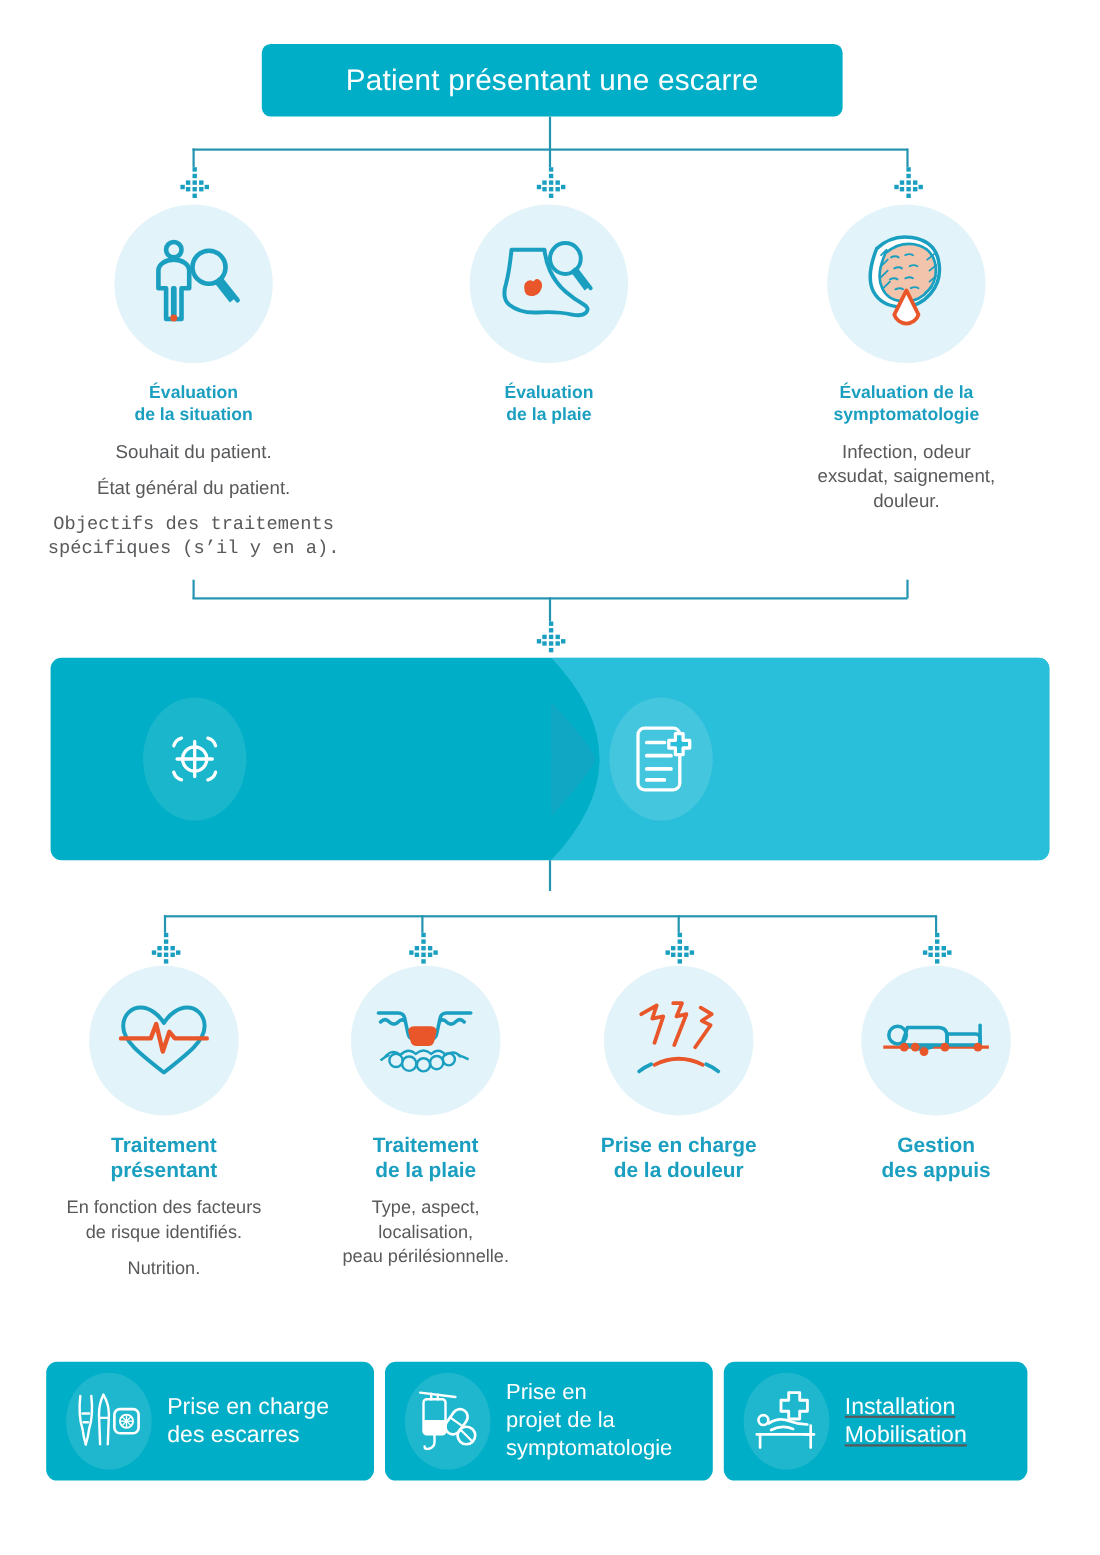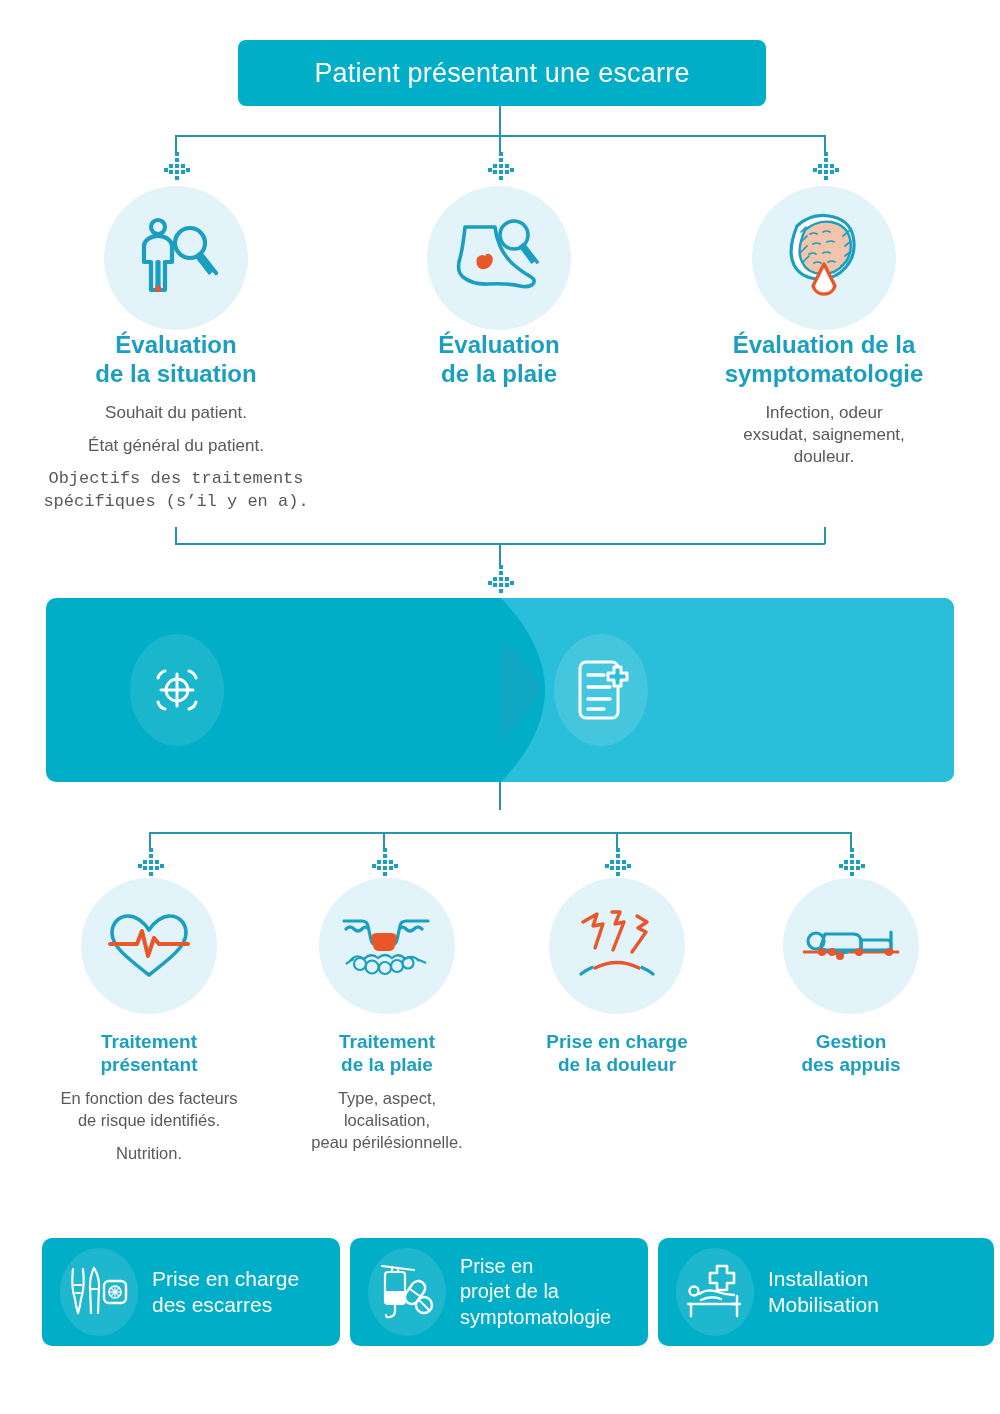--- a/index.html
+++ b/index.html
@@ -63,21 +63,21 @@
     line-height: 1.22;
   }
   .node p {
     margin: 0;
     color: #58595b;
     line-height: 1.32;
   }
 
   
   .r1 .circ { width: 144px; height: 144px; }
-  .r1 h3 { font-size: 24px; }
+  .r1 h3 { font-size: 16px; margin-top: 18px; }
   .r1 p  { font-size: 17px; margin-top: 13px; }
 
   
   .r2 .circ { width: 136px; height: 136px; }
   .r2 h3 { font-size: 19px; margin-top: 16px; }
   .r2 p  { font-size: 16.5px; margin-top: 12px; }
 
   
   #main-banner {
     left: 46px; top: 598px;
@@ -536,21 +536,21 @@
       </g>
     </svg>
   </div>
   <div class="pill-text" style="font-size:20px;">
     <span>Prise en</span><br>
     <span>projet de la</span><br>
     <span>symptomatologie</span>
   </div>
 </div>
 
-<div class="pill" style="left:658px; top:1238px; width:336px;">
+<div class="pill" style="left:658px; top:1238px; width:276px;text-decoration:underline;">
   <div class="pill-oval">
     <svg width="62" height="56" viewBox="0 0 62 56">
       <path d="M33 2 h10 v7 h7 v10 h-7 v7 h-10 v-7 h-7 v-10 h7 z" fill="none" stroke="#ffffff" stroke-width="2.6" stroke-linejoin="round"></path>
       <g fill="none" stroke="#ffffff" stroke-width="2.4" stroke-linecap="round" stroke-linejoin="round">
         <circle cx="10" cy="27" r="4.5"></circle>
         <path d="M15 30 q9 -6 19 -2 q8 3 16 3"></path>
         <path d="M17 36 q10 -5 20 -1"></path>
         <line x1="4" y1="40" x2="56" y2="40"></line>
         <line x1="7" y1="40" x2="7" y2="52"></line>
         <line x1="53" y1="32" x2="53" y2="52"></line>

